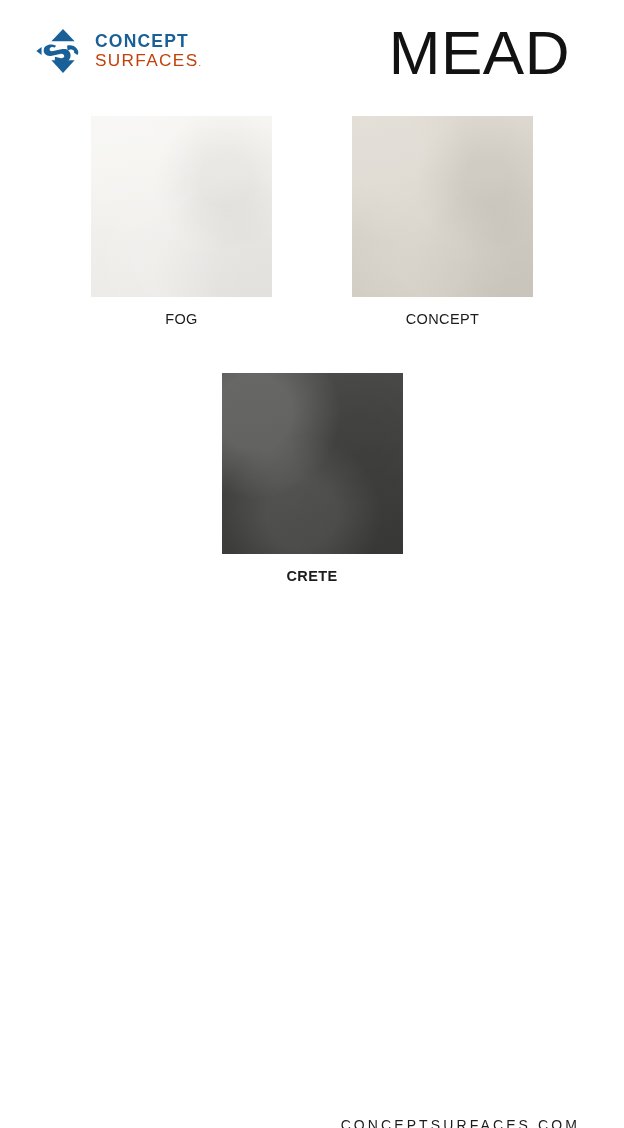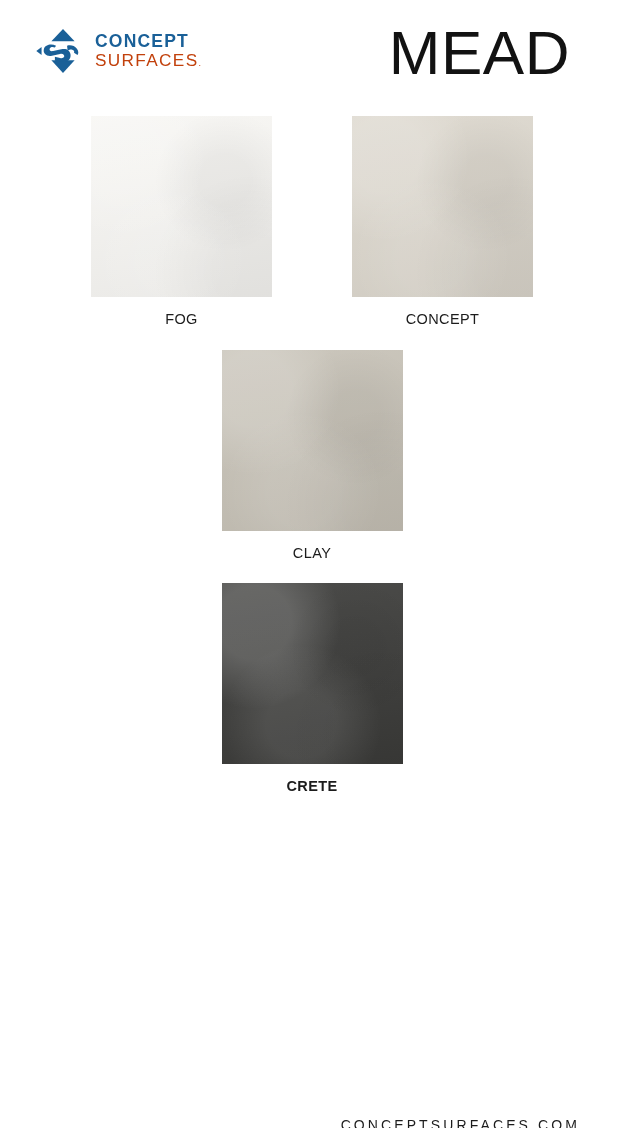--- a/index.html
+++ b/index.html
@@ -178,24 +178,20 @@
       <div class="swatch-tile" style="background-color: rgb(247, 246, 243);"></div>
       <div class="swatch-label">FOG</div>
     </div>
     <div class="swatch-cell">
       <div class="swatch-tile" style="background-color: rgb(220, 215, 205);"></div>
       <div class="swatch-label">CONCEPT</div>
     </div>
   </div>
 
   <div class="swatch-row">
-    <div class="swatch-cell">
-      <div class="swatch-tile" style="background-color: rgb(199, 194, 183);"></div>
-      <div class="swatch-label">CLAY</div>
-    </div>
   </div>
 
 
   <div class="swatch-row single">
     <div class="swatch-cell">
       <div class="swatch-tile" style="background-color: rgb(60, 60, 58);"></div>
       <div class="swatch-label">CRETE</div>
     </div>
   </div>
 

